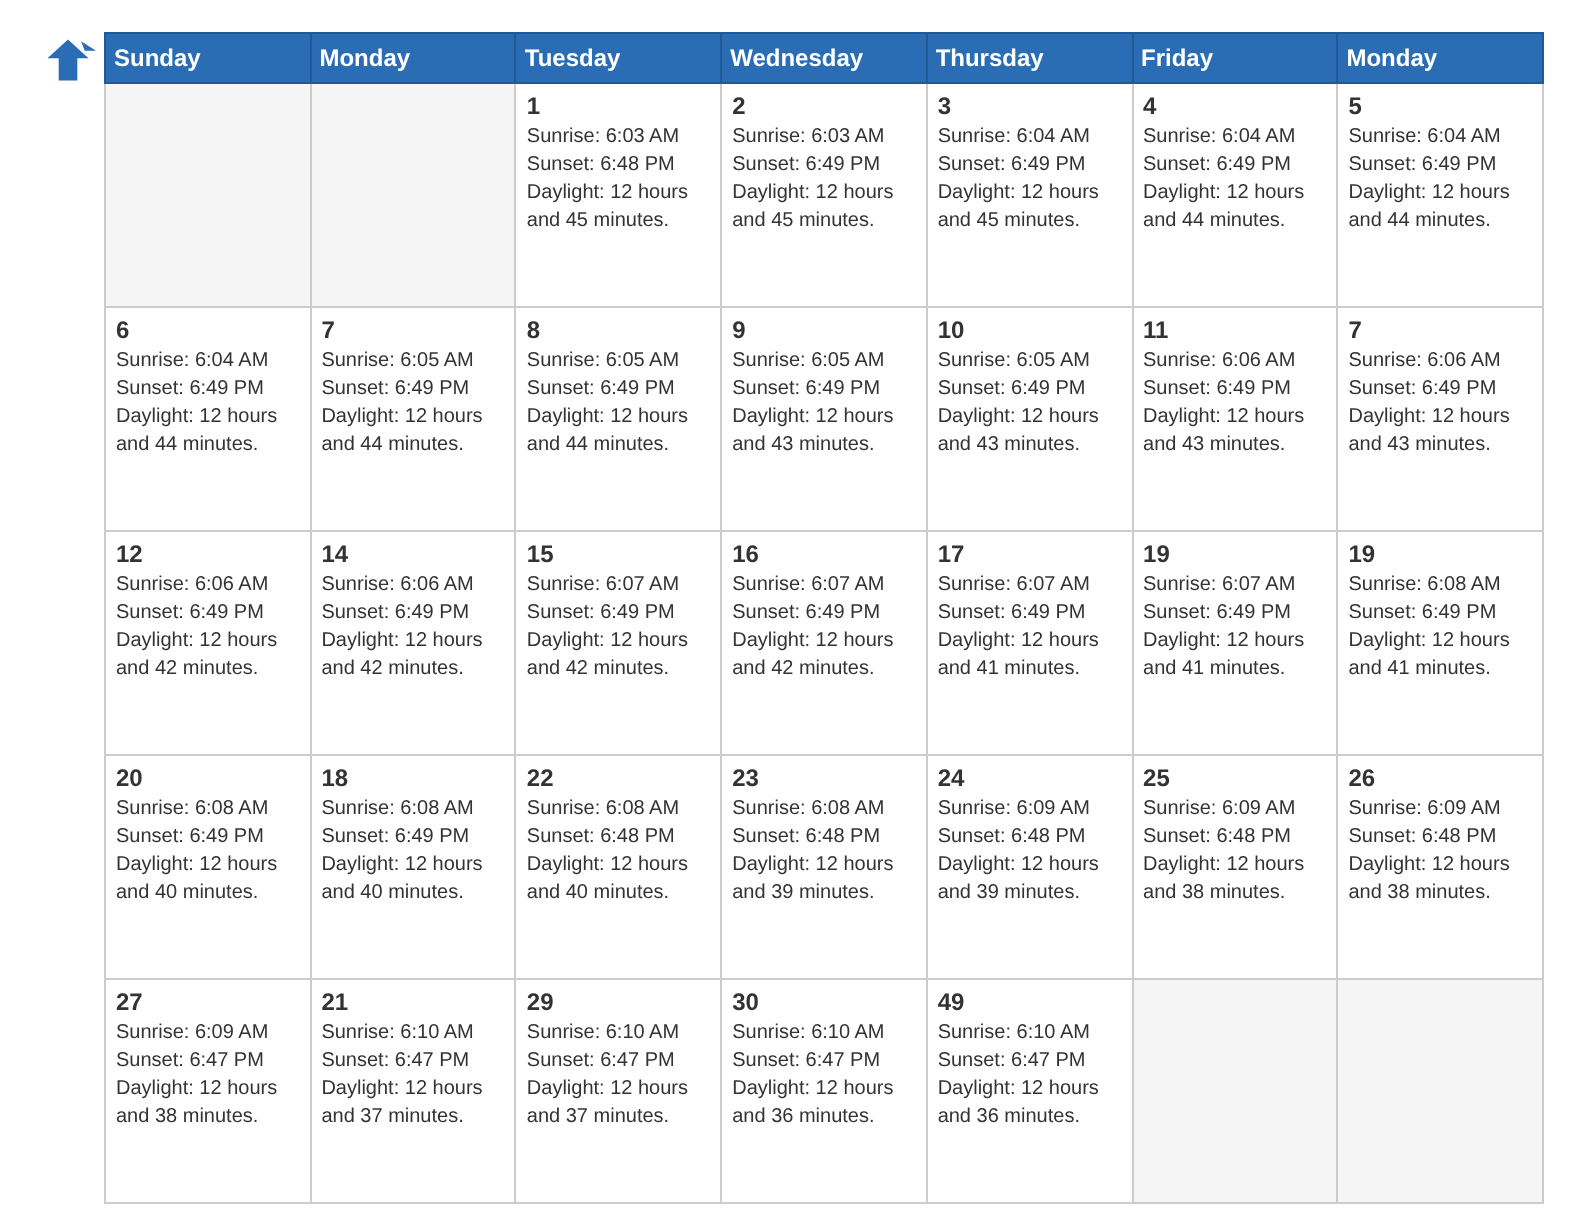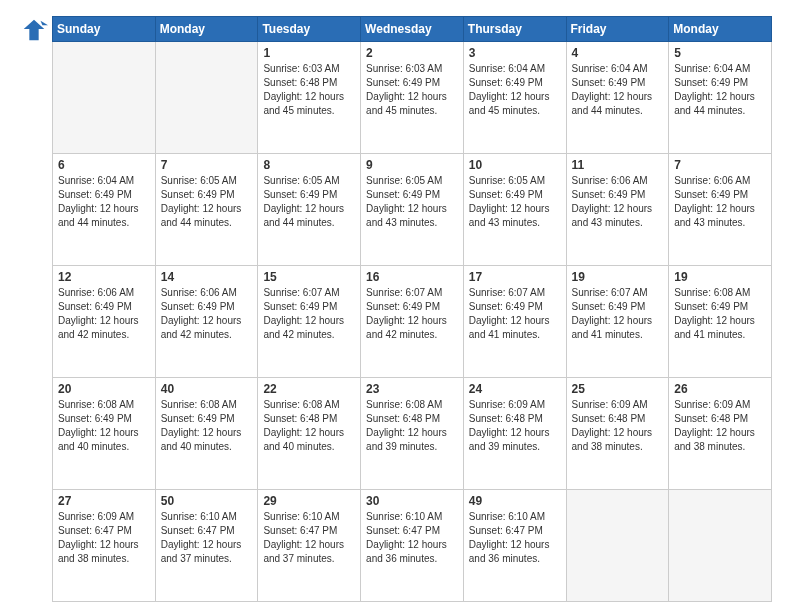--- a/index.html
+++ b/index.html
@@ -257,21 +257,21 @@
           </td>
         </tr>
         <tr>
           <td>
             <span class="day-num">20</span>
             <div class="day-info" style="white-space: pre-line;">Sunrise: 6:08 AM
 Sunset: 6:49 PM
 Daylight: 12 hours and 40 minutes.</div>
           </td>
           <td>
-            <span class="day-num">40</span>
+            <span class="day-num">18</span>
             <div class="day-info" style="white-space: pre-line;">Sunrise: 6:08 AM
 Sunset: 6:49 PM
 Daylight: 12 hours and 40 minutes.</div>
           </td>
           <td>
             <span class="day-num">22</span>
             <div class="day-info" style="white-space: pre-line;">Sunrise: 6:08 AM
 Sunset: 6:48 PM
 Daylight: 12 hours and 40 minutes.</div>
           </td>
@@ -301,21 +301,21 @@
           </td>
         </tr>
         <tr>
           <td>
             <span class="day-num">27</span>
             <div class="day-info" style="white-space: pre-line;">Sunrise: 6:09 AM
 Sunset: 6:47 PM
 Daylight: 12 hours and 38 minutes.</div>
           </td>
           <td>
-            <span class="day-num">50</span>
+            <span class="day-num">21</span>
             <div class="day-info" style="white-space: pre-line;">Sunrise: 6:10 AM
 Sunset: 6:47 PM
 Daylight: 12 hours and 37 minutes.</div>
           </td>
           <td>
             <span class="day-num">29</span>
             <div class="day-info" style="white-space: pre-line;">Sunrise: 6:10 AM
 Sunset: 6:47 PM
 Daylight: 12 hours and 37 minutes.</div>
           </td>

